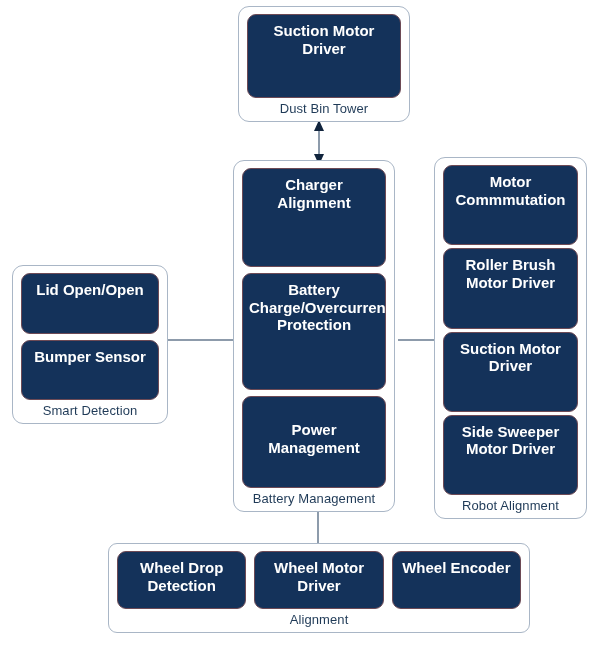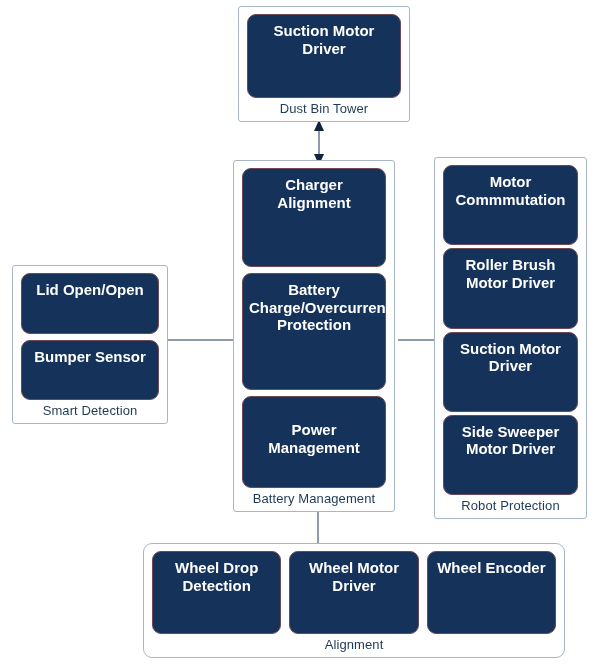--- a/index.html
+++ b/index.html
@@ -17,21 +17,21 @@
   #canvas {
     position: absolute;
     left: 0; top: 0;
     width: 600px; height: 664px;
   }
   
   .group {
     position: absolute;
     background: #ffffff;
     border: 1px solid #a9b6c6;
-    border-radius: 3px;
+    border-radius: 11px;
     box-sizing: border-box;
     display: flex;
     flex-direction: column;
     z-index: 3;
   }
   .group.rounded { border-radius: 9px; }
   .group-inner {
     flex: 1 1 auto;
     display: flex;
     flex-direction: column;
@@ -132,24 +132,24 @@
     <div class="group-caption">Battery Management</div>
   </div>
 
   <div class="group" style="left:434px; top:157px; width:153px; height:362px;">
     <div class="group-inner" style="gap:3px;">
       <div class="node col">Motor Commmutation</div>
       <div class="node col">Roller Brush Motor Driver</div>
       <div class="node col">Suction Motor Driver</div>
       <div class="node col">Side Sweeper Motor Driver</div>
     </div>
-    <div class="group-caption">Robot Protection</div>
+    <div class="group-caption">Robot Alignment</div>
   </div>
 
-  <div class="group rounded" style="left:108px; top:543px; width:422px; height:115px;margin-left:35px;">
+  <div class="group rounded" style="left:108px; top:543px; width:422px; height:90px;">
     <div class="group-inner row">
       <div class="node col">Wheel Drop Detection</div>
       <div class="node col">Wheel Motor Driver</div>
       <div class="node col">Wheel Encoder</div>
     </div>
     <div class="group-caption">Alignment</div>
   </div>
 
 </div>
 

